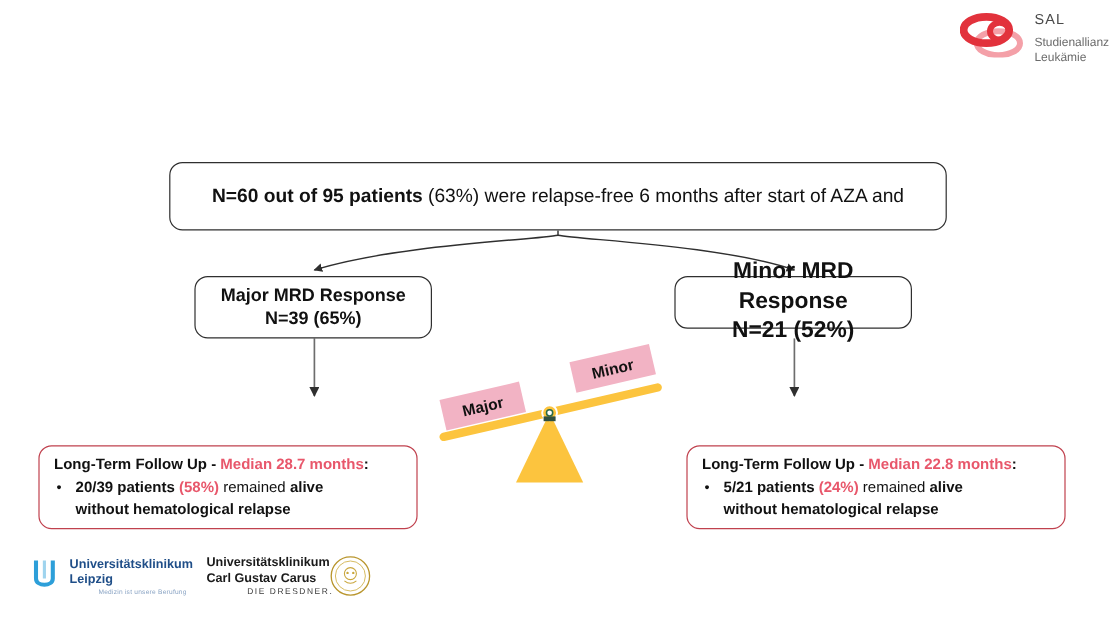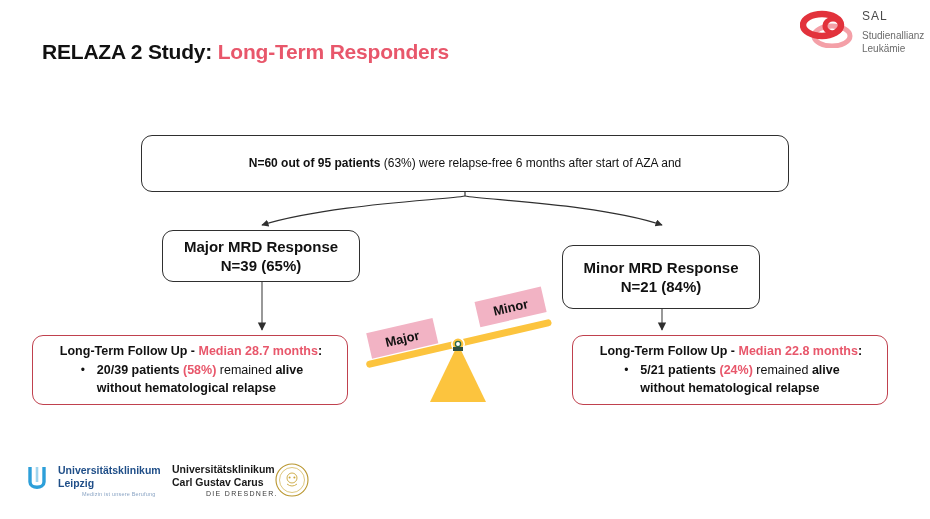--- a/index.html
+++ b/index.html
@@ -75,50 +75,50 @@
     justify-content: center;
     text-align: center;
   }
   .box.dark {
     border: 1.6px solid #2f2f2f;
     border-radius: 11px;
   }
   .box.red {
     border: 1.6px solid #c0414e;
     border-radius: 11px;
-    align-items: center;
+    align-items: flex-start;
     text-align: left;
+    margin-top: 36px;
   }
 
   
   #top-box {
     left: 141px; top: 135px;
     width: 648px; height: 57px;
     padding: 0 32px;
-    font-size: 12px;
+    font-size: 16px;
     line-height: 1.45;
   }
   #top-box .line { white-space: nowrap; }
   .b { font-weight: bold; }
 
   
   #major-box {
     left: 162px; top: 230px;
     width: 198px; height: 52px;
     font-size: 15px;
     line-height: 1.3;
     font-weight: bold;
   }
   #minor-box {
     left: 562px; top: 230px;
-    width: 198px; height: 64px;
-    font-size: 15px;
+    width: 198px; height: 44px;
+    font-size: 19px;
     line-height: 1.3;
     font-weight: bold;
-    margin-top: 15px;
   }
 
   
   #left-red-box {
     left: 32px; top: 335px;
     width: 316px; height: 70px;
     padding: 8px 10px 8px 12px;
     justify-content: center;
   }
   #right-red-box {
@@ -211,24 +211,20 @@
   #logo-dresden .seal {
     position: absolute; left: 102px; top: 2px;
     width: 36px; height: 36px;
   }
 </style>
 </head>
 <body>
 
 <div class="slide">
 
-  <div id="slide-title">
-    <span class="t-black">RELAZA 2 Study:</span>
-    <span class="t-red">Long-Term Responders</span>
-  </div>
 
   <div id="sal-logo">
     <svg class="rings" viewBox="0 0 56 38">
       <ellipse cx="32" cy="26" rx="18" ry="10" fill="none" stroke="#f4a0a8" stroke-width="5"></ellipse>
       <ellipse cx="22" cy="15" rx="19" ry="11" fill="none" stroke="#e2323c" stroke-width="6.5"></ellipse>
       <ellipse cx="33" cy="16" rx="8" ry="7" fill="none" stroke="#e2323c" stroke-width="5"></ellipse>
     </svg>
     <div class="sal-word">SAL</div>
     <div class="sal-sub">
       <div>Studienallianz</div>
@@ -263,21 +259,21 @@
     </div>
   </div>
 
   <div id="major-box" class="box dark">
     <div>Major MRD Response</div>
     <div>N=39 (65%)</div>
   </div>
 
   <div id="minor-box" class="box dark">
     <div>Minor MRD Response</div>
-    <div>N=21 (84%)</div>
+    <div>N=21 (52%)</div>
   </div>
 
   <div id="left-red-box" class="box red">
     <div class="red-head"><span>Long-Term Follow Up - </span><span class="t-red">Median 28.7 months</span><span>:</span></div>
     <div class="bullet-row">
       <span class="bullet-dot">•</span>
       <span class="bullet-text"><span class="b">20/39 patients </span><span class="t-red">(58%)</span><span> remained </span><span class="b">alive</span><br><span class="b">without hematological relapse</span></span>
     </div>
   </div>
 

